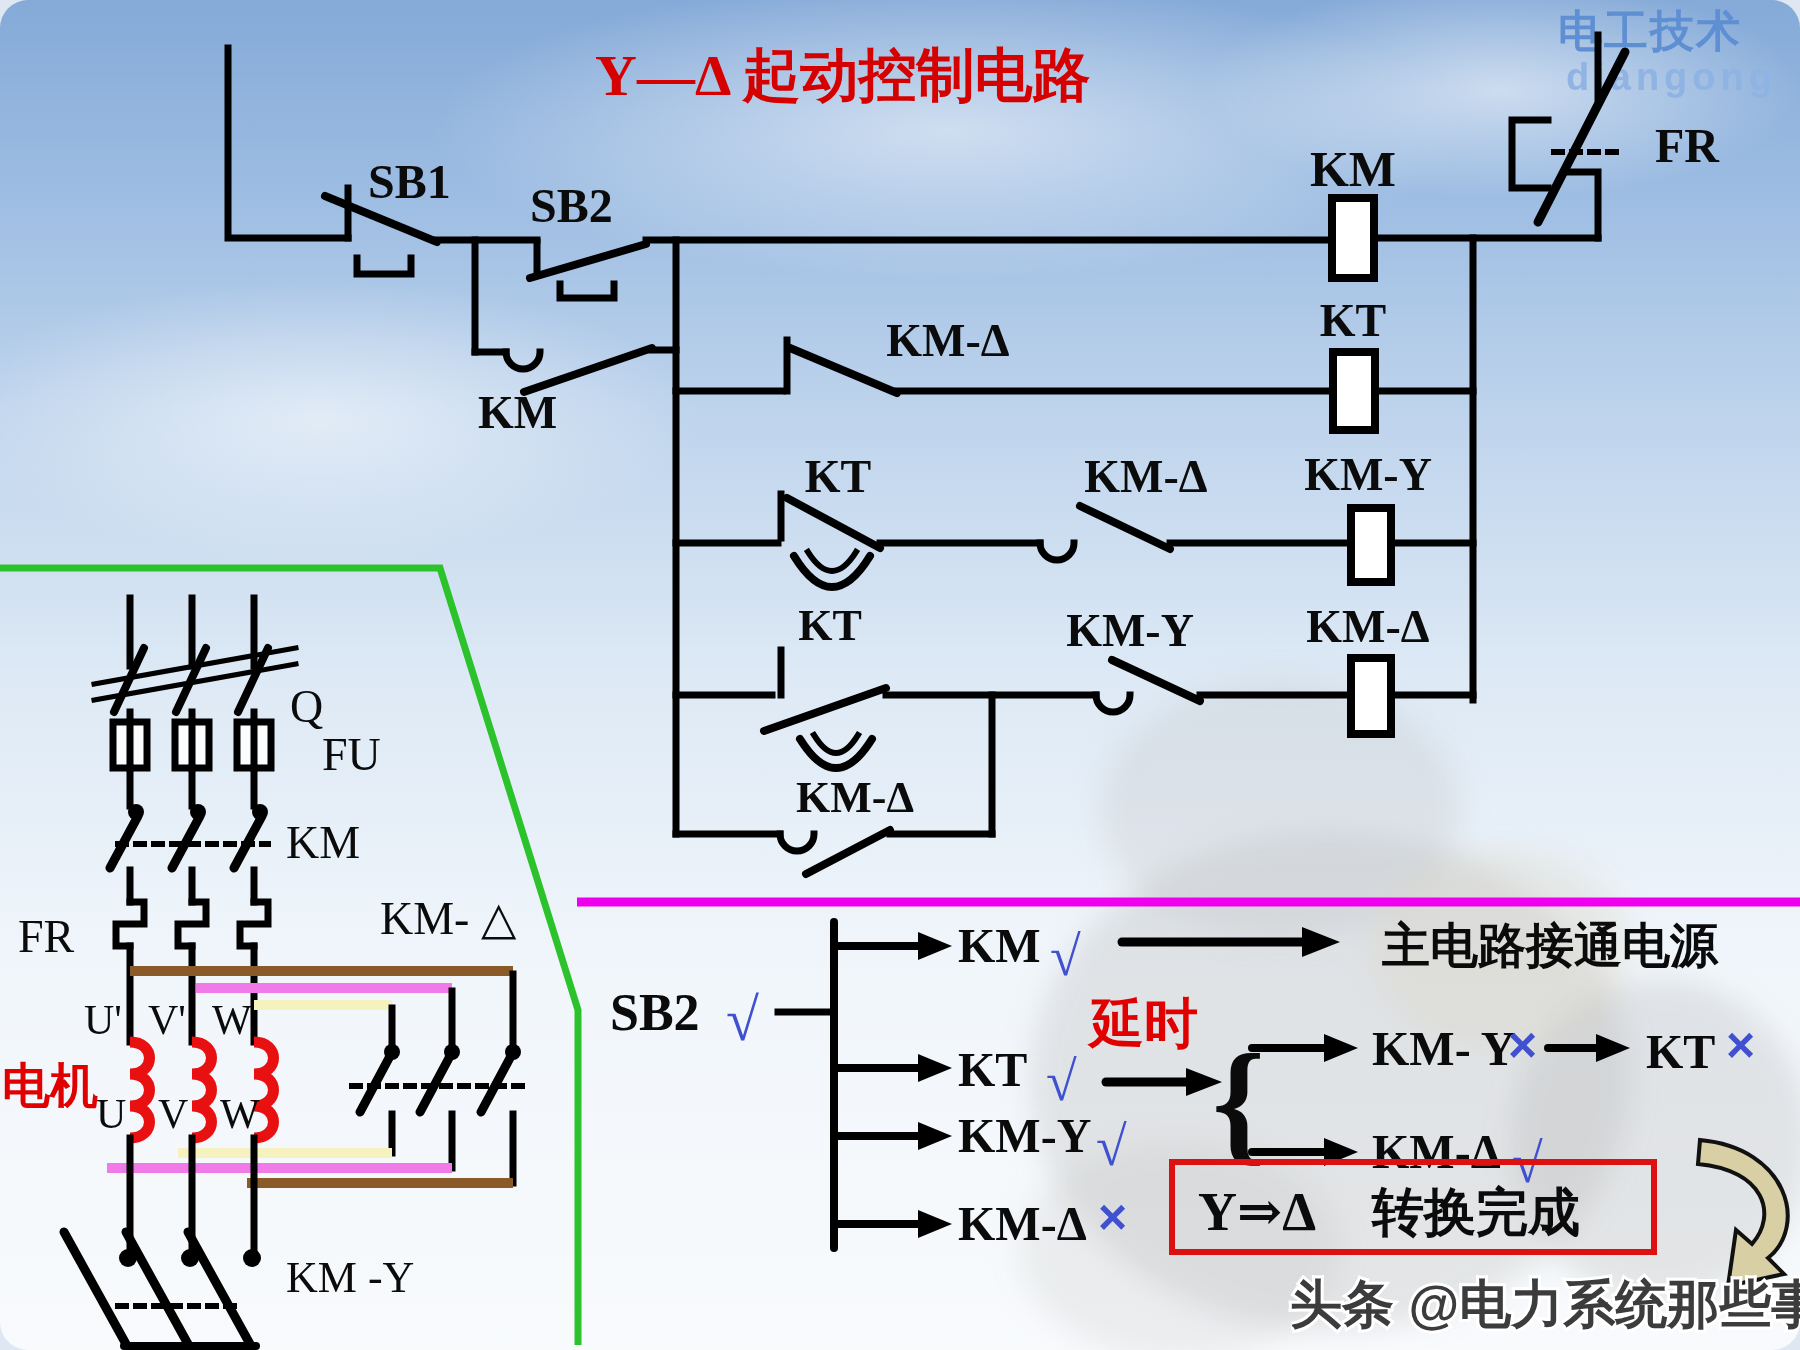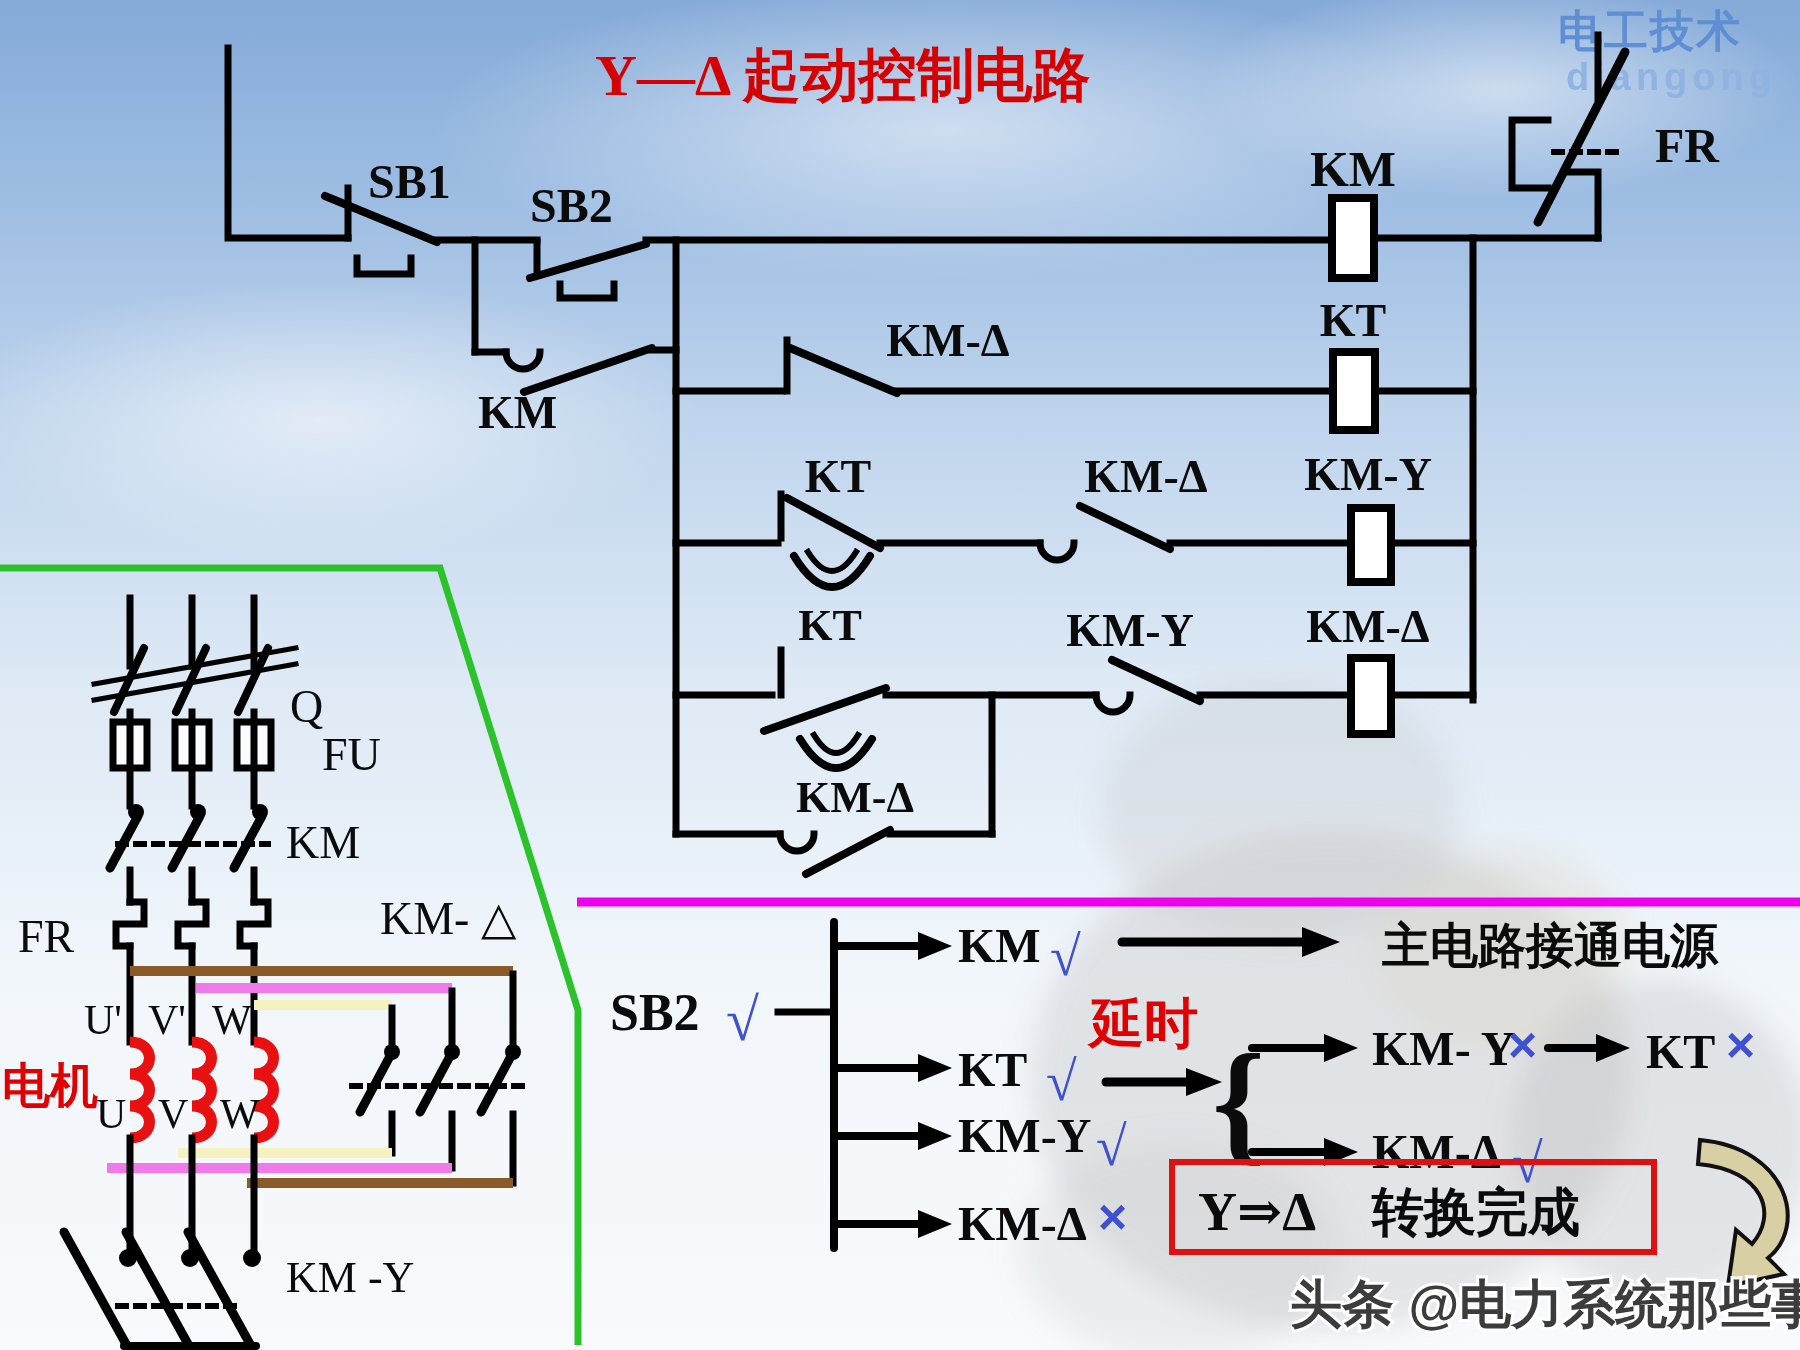--- a/index.html
+++ b/index.html
@@ -1,17 +1,17 @@
 <!DOCTYPE html>
 <html><head>
 <meta charset="utf-8">
 <style>
   html,body{margin:0;padding:0;background:#dfe8f2;}
   #stage{position:relative;width:1800px;height:1350px;overflow:hidden;
-         font-family:"Liberation Serif","DejaVu Serif",serif;}
+         font-family:"Liberation Serif","DejaVu Serif",serif;border-radius:28px;}
   svg{position:absolute;left:0;top:0;}
   
   .w5{stroke:#000;stroke-width:5;fill:none;stroke-linecap:square}
   .w6{stroke:#000;stroke-width:6;fill:none;stroke-linecap:square}
   .w7{stroke:#000;stroke-width:7;fill:none;stroke-linecap:square}
   .w8{stroke:#000;stroke-width:8;fill:none;stroke-linecap:round}
   .w9{stroke:#000;stroke-width:9;fill:none;stroke-linecap:round}
   .dash{stroke-dasharray:8 10}
   .coil{fill:#ffffff;stroke:#000;stroke-width:8}
   .fuse{fill:#fbfcfe;stroke:#000;stroke-width:7}

